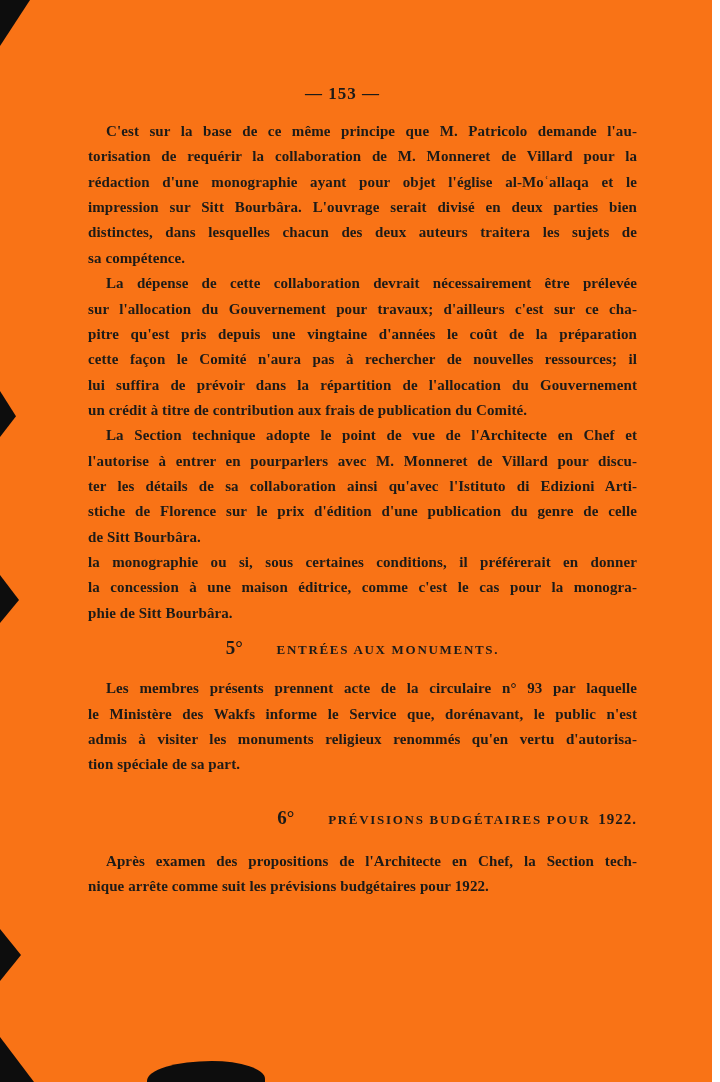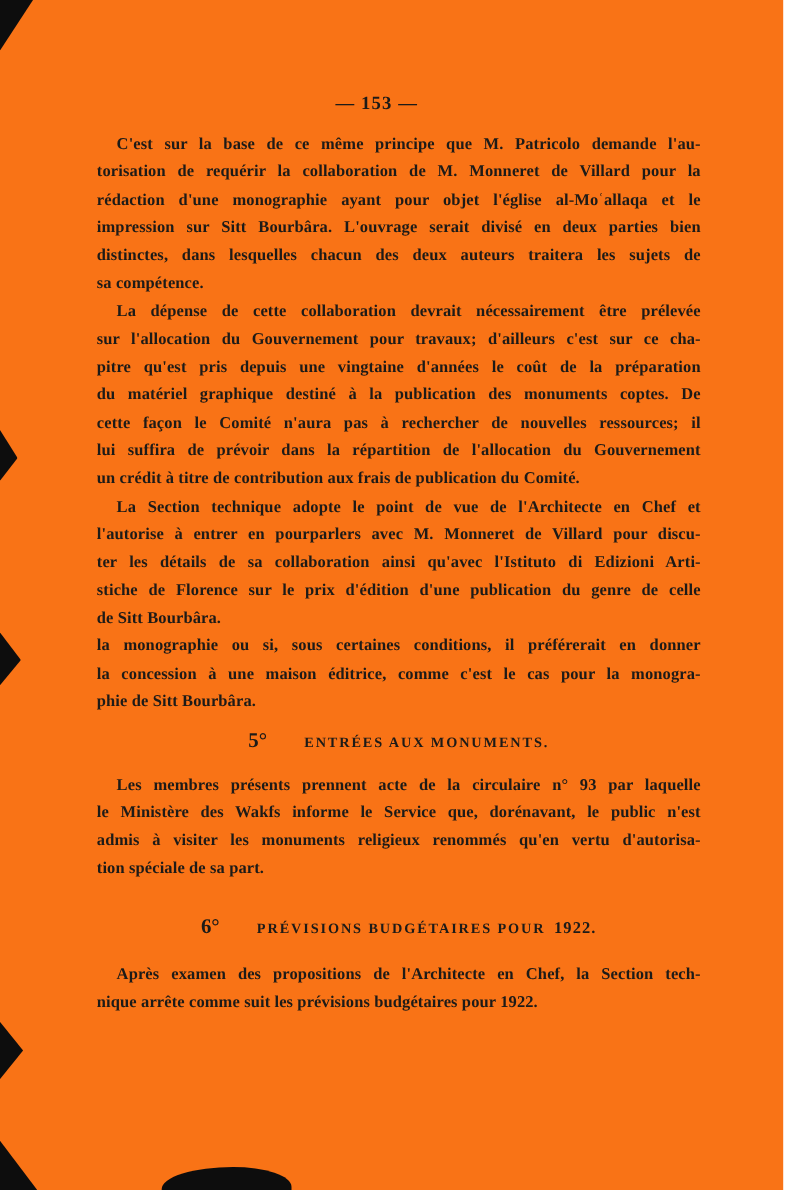--- a/index.html
+++ b/index.html
@@ -28,21 +28,21 @@
     text-align:justify;text-align-last:justify;
     letter-spacing:0.1px;
   }
   .ln.end{text-align-last:left;white-space:normal;}
   .ln.ind{text-indent:18px;}
   .heading{
     text-align:center;height:24px;line-height:24px;
     white-space:nowrap;
   }
   .h5{margin-top:10px;}
-  .h6{margin-top:28px;}
+  .h6{margin-top:28px;text-align:right;}
   .h-num{font-size:19px;font-weight:700;margin-right:8px;}
   .h-title{font-size:13px;font-weight:700;letter-spacing:1.7px;padding-left:22px;}
   .h-year{font-size:15px;font-weight:700;letter-spacing:1px;margin-left:4px;}
   .p5{margin-top:16px;}
   .p6{margin-top:19px;}
   .mark{position:absolute;background:#0d0d0d;}
   .mark-tl{left:0;top:0;width:30px;height:46px;clip-path:polygon(0 0,100% 0,0 100%);}
   .mark-spike-a{left:0;top:391px;width:16px;height:46px;clip-path:polygon(0 0,100% 55%,0 100%);}
   .mark-spike-b{left:0;top:575px;width:19px;height:48px;clip-path:polygon(0 0,100% 52%,0 100%);}
   .mark-spike-c{left:0;top:929px;width:21px;height:52px;clip-path:polygon(0 0,100% 50%,0 100%);}
@@ -64,21 +64,20 @@
       <div class="ln">rédaction d'une monographie ayant pour objet l'église al-Moʿallaqa et le</div>
       <div class="ln">impression sur Sitt Bourbâra. L'ouvrage serait divisé en deux parties bien</div>
       <div class="ln">distinctes, dans lesquelles chacun des deux auteurs traitera les sujets de</div>
       <div class="ln end">sa compétence.</div>
     </div>
 
     <div class="para">
       <div class="ln ind">La dépense de cette collaboration devrait nécessairement être prélevée</div>
       <div class="ln">sur l'allocation du Gouvernement pour travaux; d'ailleurs c'est sur ce cha-</div>
       <div class="ln">pitre qu'est pris depuis une vingtaine d'années le coût de la préparation</div>
-      <div class="ln">du matériel graphique destiné à la publication des monuments coptes. De</div>
       <div class="ln">cette façon le Comité n'aura pas à rechercher de nouvelles ressources; il</div>
       <div class="ln">lui suffira de prévoir dans la répartition de l'allocation du Gouvernement</div>
       <div class="ln end">un crédit à titre de contribution aux frais de publication du Comité.</div>
     </div>
 
     <div class="para">
       <div class="ln ind">La Section technique adopte le point de vue de l'Architecte en Chef et</div>
       <div class="ln">l'autorise à entrer en pourparlers avec M. Monneret de Villard pour discu-</div>
       <div class="ln">ter les détails de sa collaboration ainsi qu'avec l'Istituto di Edizioni Arti-</div>
       <div class="ln">stiche de Florence sur le prix d'édition d'une publication du genre de celle</div>

